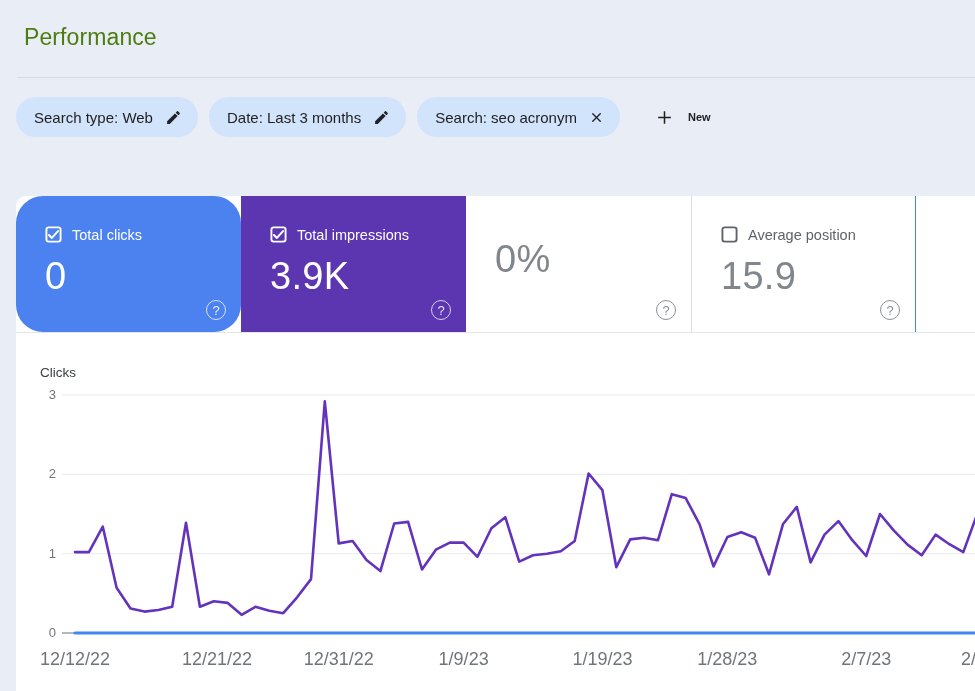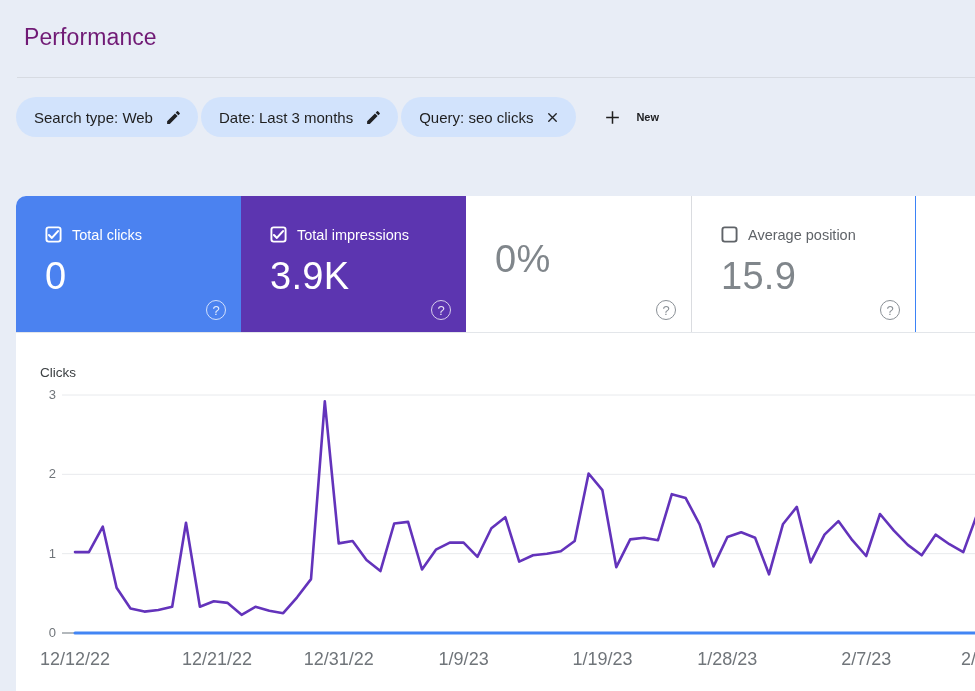--- a/index.html
+++ b/index.html
@@ -5,29 +5,29 @@
   html,body{margin:0;padding:0;}
   body{
     width:975px;height:691px;position:relative;overflow:hidden;
     background:#e8edf6;
     font-family:"Liberation Sans","DejaVu Sans",sans-serif;
     -webkit-font-smoothing:antialiased;
   }
   
   .page-title{
     position:absolute;left:24px;top:24px;
-    font-size:23px;font-weight:500;color:#701a75;letter-spacing:.1px;
+    font-size:23px;font-weight:500;color:#4d7c0f;letter-spacing:.1px;
   }
   .title-divider{
     position:absolute;left:17px;right:0;top:77px;height:1px;background:#d7dbe2;
   }
   
   .chips-row{
     position:absolute;left:16px;top:97px;height:40px;
-    display:flex;align-items:center;gap:3px;
+    display:flex;align-items:center;gap:11px;
   }
   .chip{
     height:40px;border-radius:20px;background:#d2e3fc;
     display:flex;align-items:center;gap:12px;
     padding:0 16px 0 18px;cursor:pointer;
     font-size:15px;font-weight:500;color:#1f1f1f;white-space:nowrap;
   }
   .chip svg{display:block;}
   .pencil-icon{width:17px;height:17px;fill:#202124;}
   .close-icon{width:15px;height:15px;}
@@ -43,21 +43,21 @@
     background:#ffffff;border-top-left-radius:10px;
   }
   
   .cards-row{
     display:flex;height:137px;border-bottom:1px solid #e3e6ea;box-sizing:border-box;
   }
   .card{
     width:225px;box-sizing:border-box;position:relative;
     padding:30px 0 0 29px;cursor:pointer;background:#ffffff;
   }
-  .card[data-card="0"]{border-top-left-radius:10px;}
+  .card[data-card="0"]{border-top-left-radius:10px;border-radius:27px;}
   .card[data-card="3"]{border-left:1px solid #dadce0;border-right:1px solid #3b82f6;}
   .card-top{display:flex;align-items:center;gap:10px;}
   .cb{width:17px;height:17px;flex:0 0 auto;}
   .cb-box{fill:none;stroke:#5f6368;stroke-width:2;}
   .card.selected .cb-box{stroke:#ffffff;}
   .cb-check{fill:none;stroke:#ffffff;stroke-width:2.2;stroke-linecap:round;stroke-linejoin:round;}
   .card:not(.selected) .cb-check{display:none;}
   .card-label{font-size:14.5px;color:#5f6368;}
   .card.selected .card-label{color:#ffffff;}
   .card-value{
@@ -99,21 +99,21 @@
         <path d="M3 17.25V21h3.75L17.81 9.94l-3.75-3.75L3 17.25zM20.71 7.04a.996.996 0 0 0 0-1.41l-2.34-2.34a.996.996 0 0 0-1.41 0l-1.83 1.83 3.75 3.75 1.83-1.83z"></path>
       </svg>
   </div>
   <div class="chip">
     <span>Date: Last 3 months</span>
     <svg class="pencil-icon" viewBox="0 0 24 24">
         <path d="M3 17.25V21h3.75L17.81 9.94l-3.75-3.75L3 17.25zM20.71 7.04a.996.996 0 0 0 0-1.41l-2.34-2.34a.996.996 0 0 0-1.41 0l-1.83 1.83 3.75 3.75 1.83-1.83z"></path>
       </svg>
   </div>
   <div class="chip">
-    <span>Query: seo clicks</span>
+    <span>Search: seo acronym</span>
     <svg class="close-icon" viewBox="0 0 24 24">
         <path d="M6 6l12 12M18 6L6 18" stroke="#202124" stroke-width="2.2" stroke-linecap="round" fill="none"></path>
       </svg>
   </div>
   <div class="new-button">
     <svg class="plus-icon" viewBox="0 0 24 24">
         <path d="M12 4v16M4 12h16" stroke="#1f1f1f" stroke-width="1.9" fill="none"></path>
       </svg>
     <span>New</span>
   </div>

